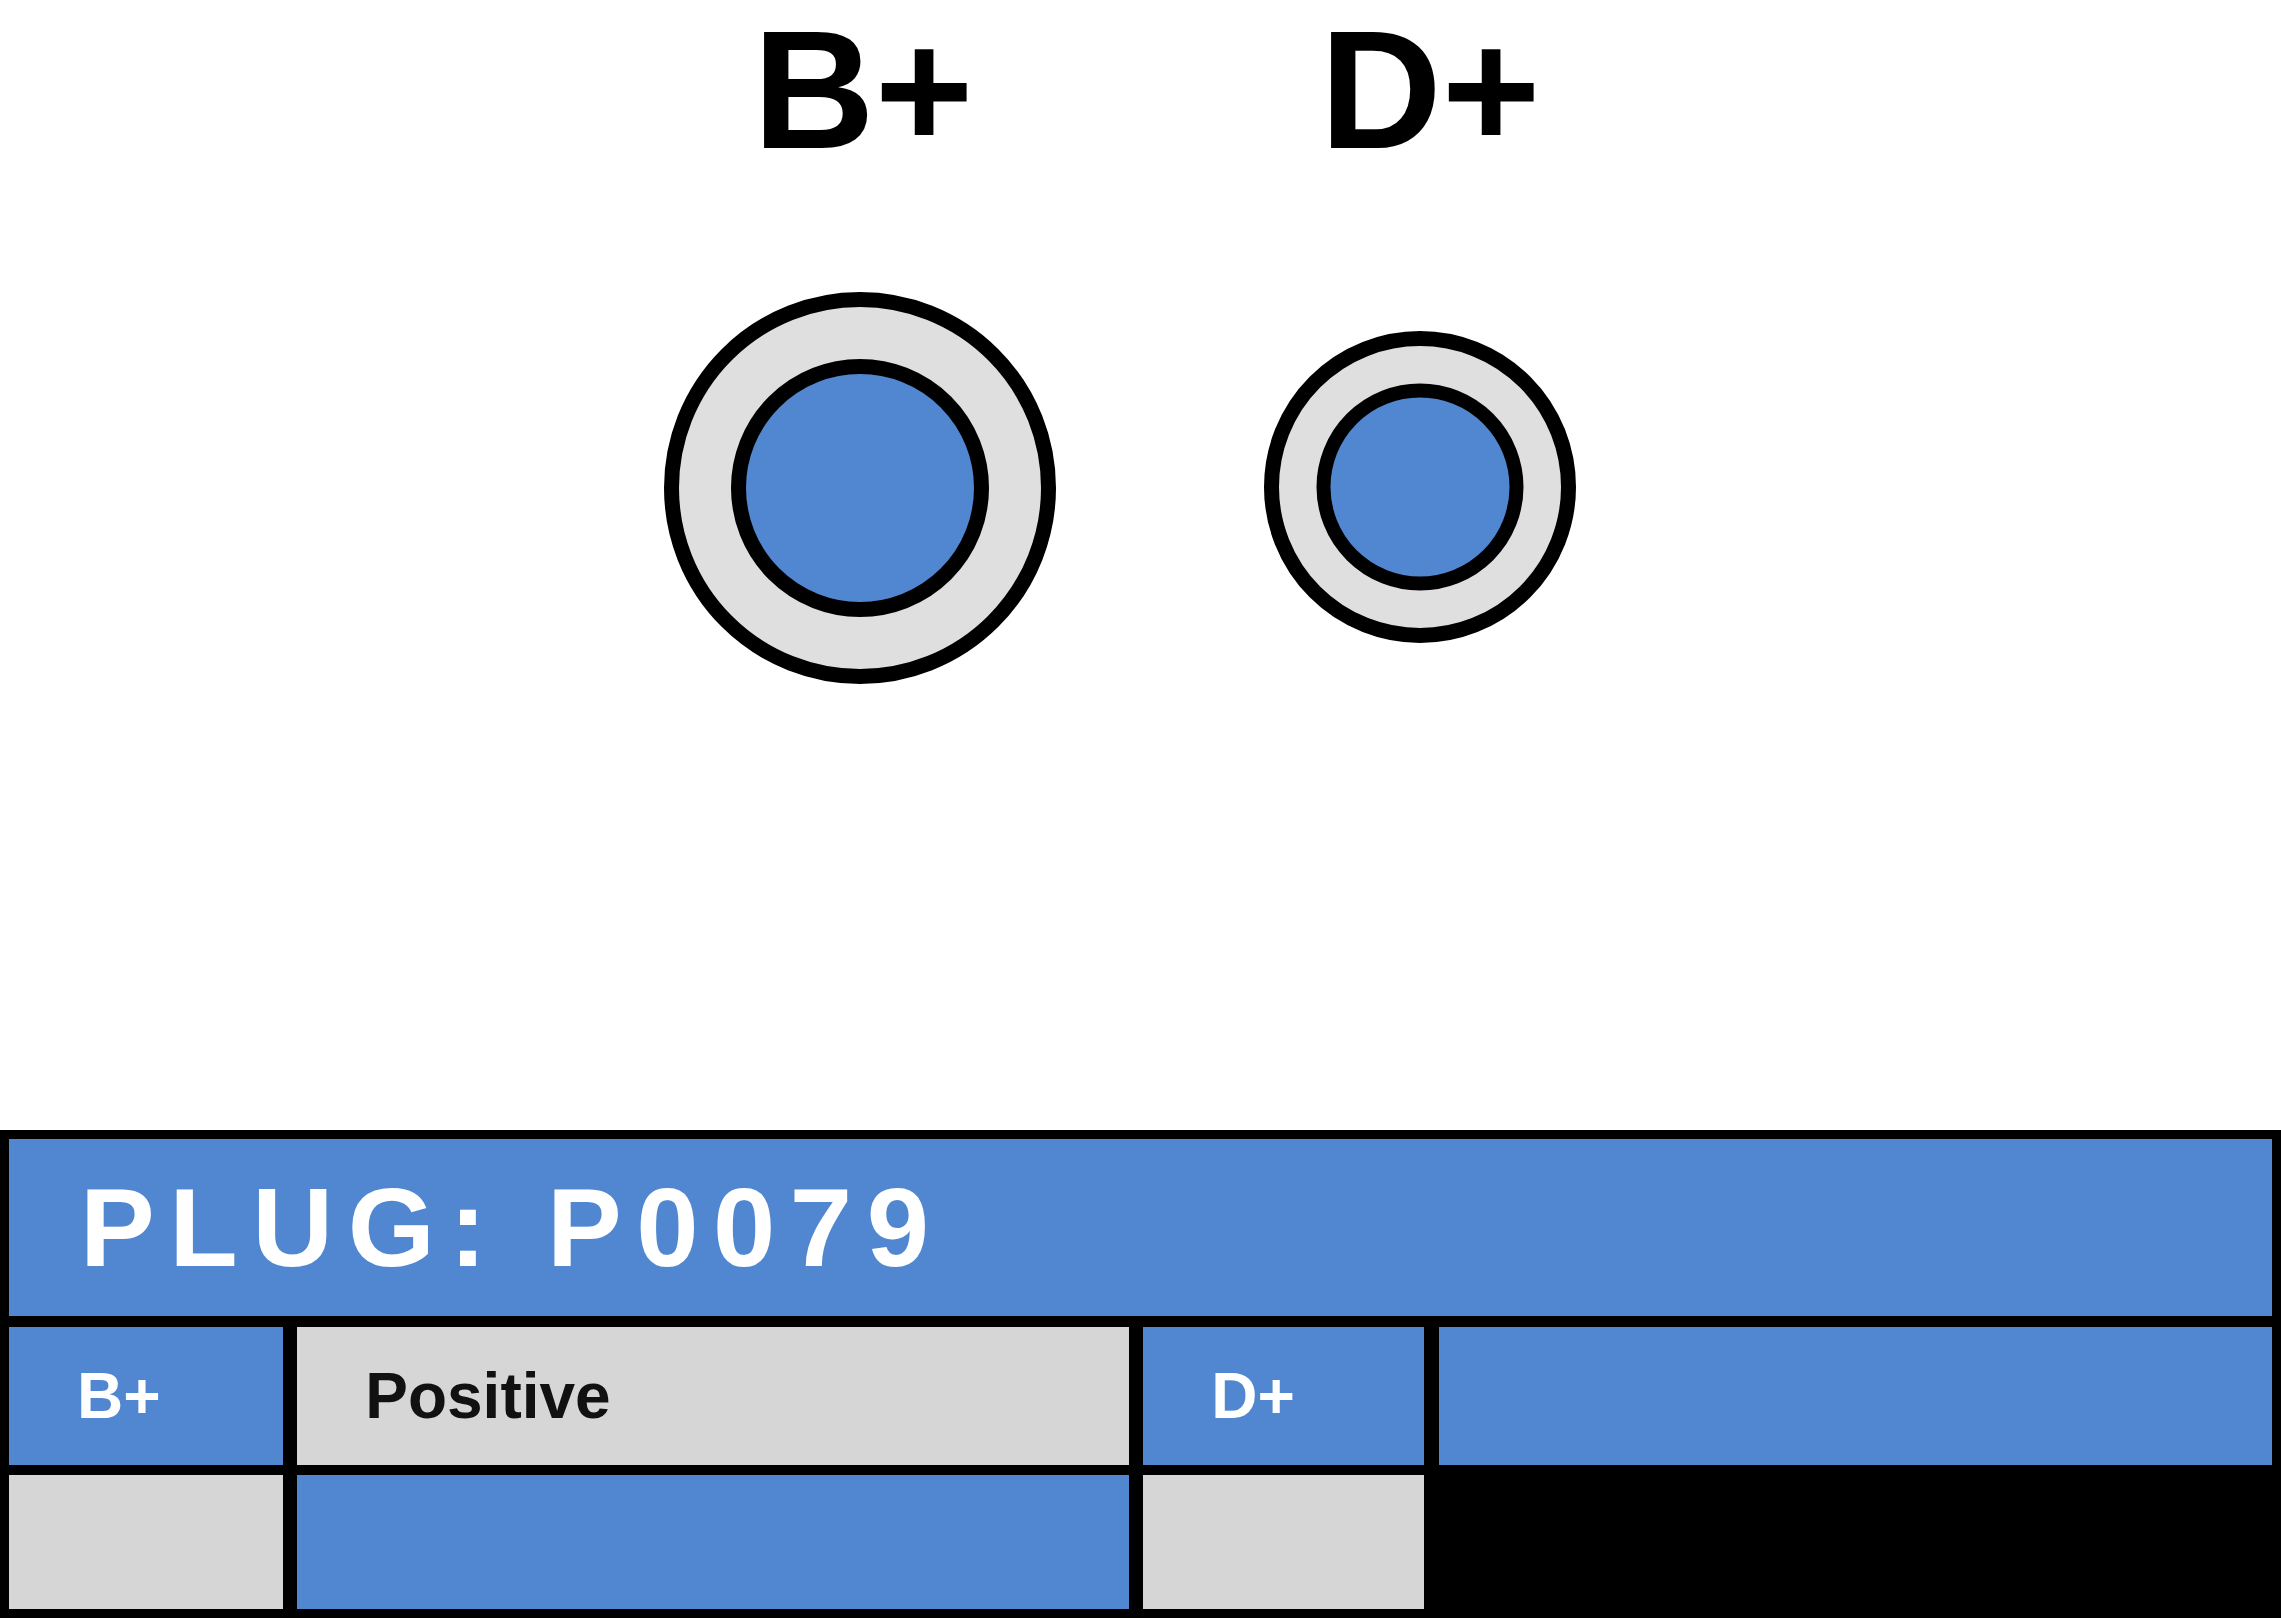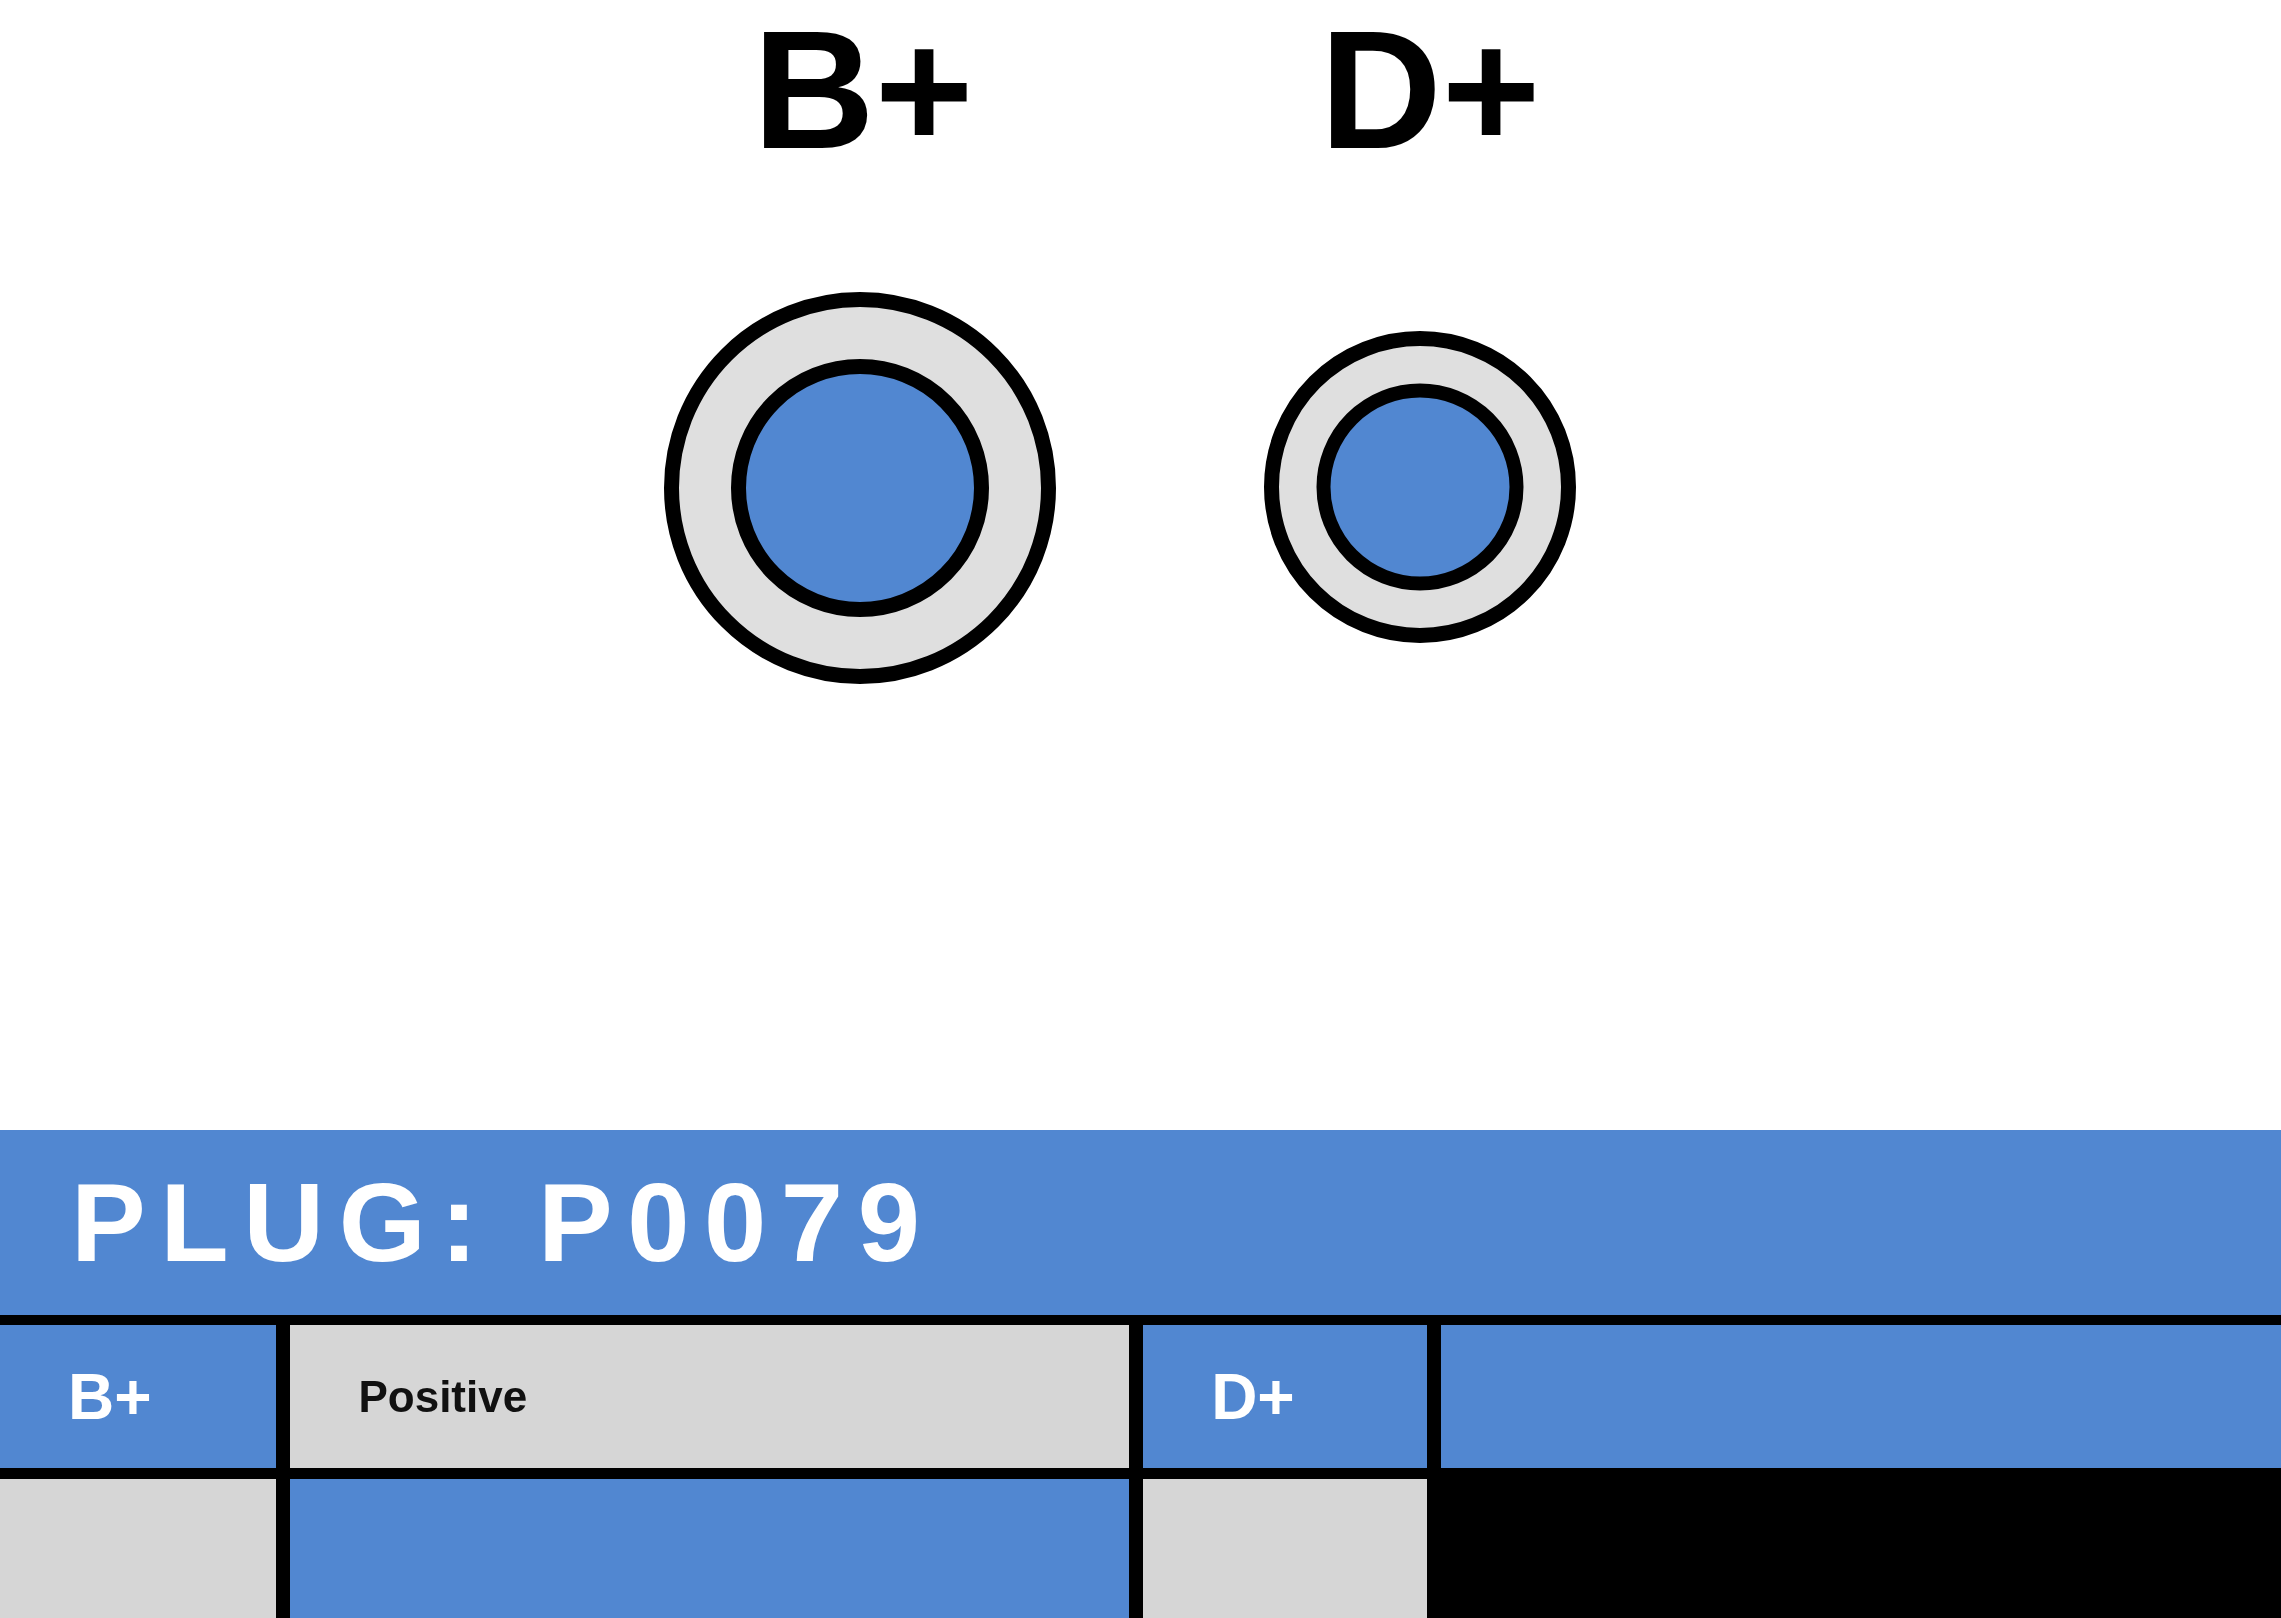--- a/index.html
+++ b/index.html
@@ -59,20 +59,21 @@
   .plug-table{
     position:absolute;
     left:0;top:1130px;
     width:2281px;height:488px;
     background:var(--border-black);
     display:grid;
     grid-template-columns:307fr 932fr 315fr 934fr;
     grid-template-rows:199fr 154fr 150fr;
     column-gap:14.3px;
     row-gap:10.7px;
+    padding:9px;
     box-sizing:border-box;
   }
   .cell{
     display:flex;
     align-items:center;
     overflow:hidden;
     white-space:nowrap;
   }
   .cell.header{
     grid-column:1 / -1;
@@ -86,21 +87,21 @@
   .cell.blue{
     background:var(--blue);
     color:var(--header-text);
     font-size:64px;
     font-weight:700;
     padding-left:68px;
   }
   .cell.gray{
     background:var(--cell-gray);
     color:var(--body-text);
-    font-size:44px;
+    font-size:64px;
     font-weight:700;
     padding-left:68px;
   }
 </style>
 </head>
 <body>
 
 <div id="stage">
 
   <div class="top-label" id="label-b">B+</div>

